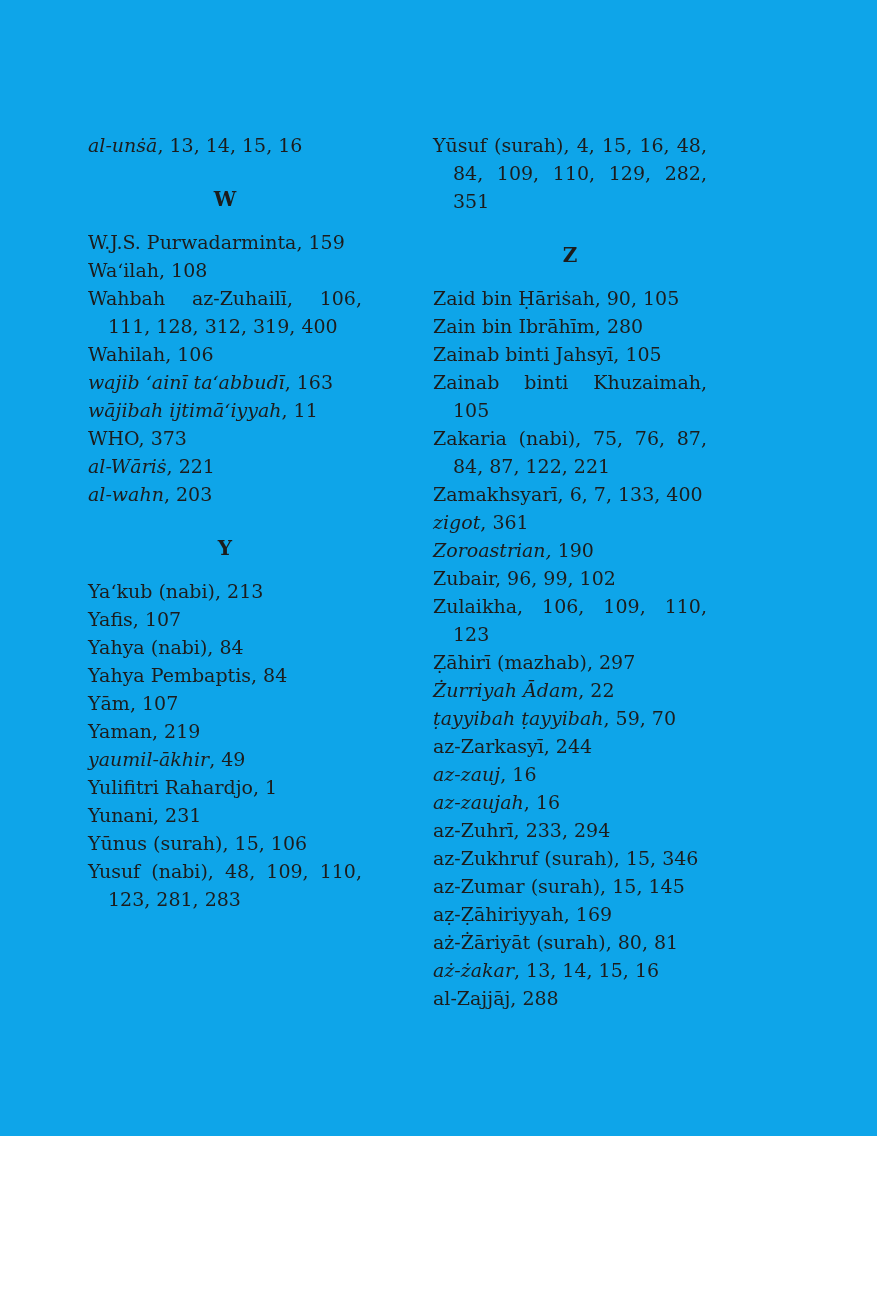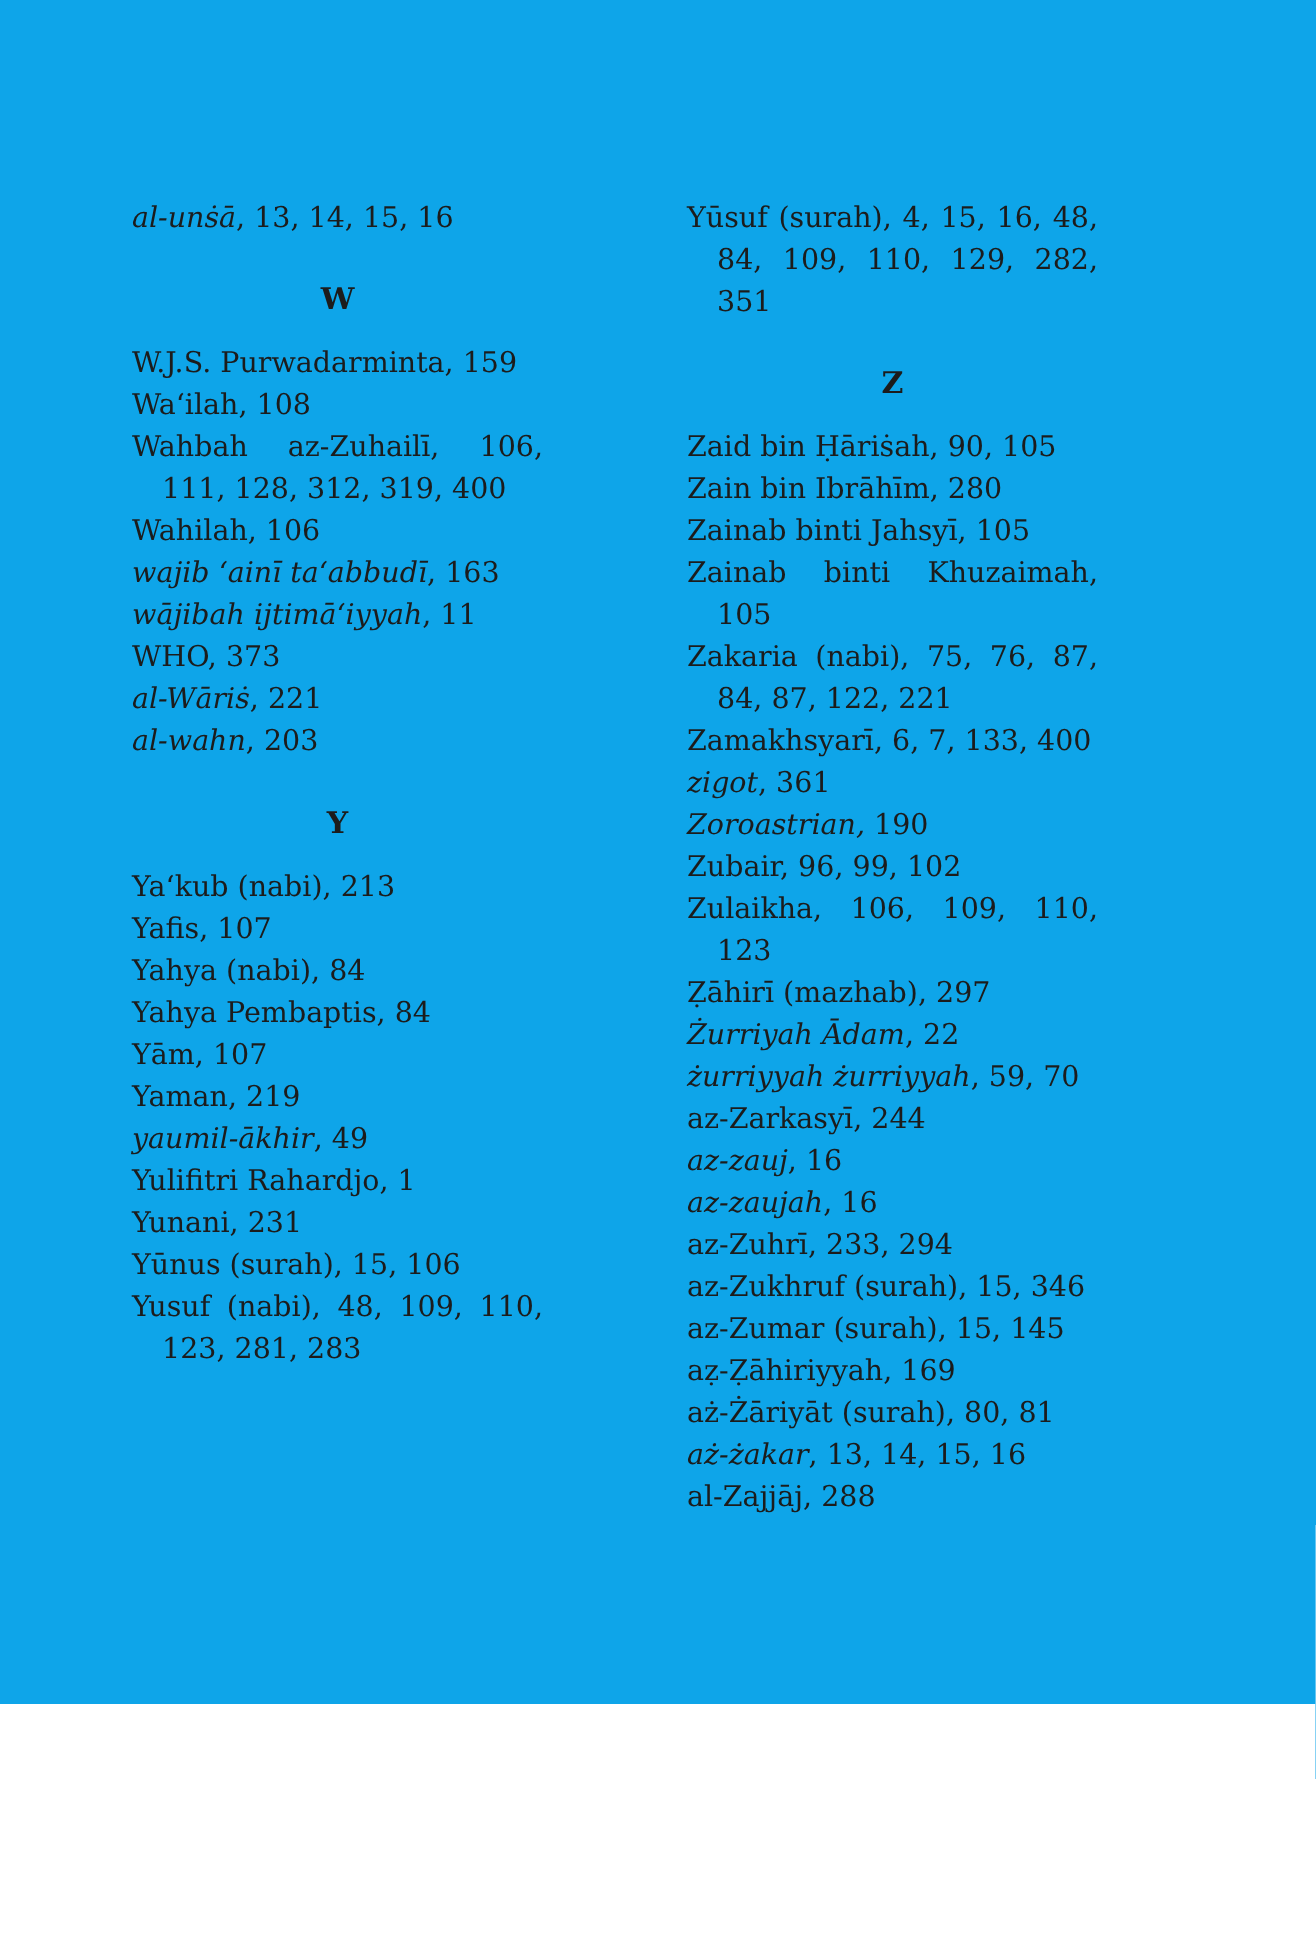--- a/index.html
+++ b/index.html
@@ -12,21 +12,21 @@
     color: #1c1c1c;
     overflow: hidden;
     padding-left: 32px;
   }
   .col {
     position: absolute;
     top: 131px;
     width: 274px;
   }
   .col-left  { left: 88px; }
-  .col-right { left: 458px; }
+  .col-right { left: 433px; }
   .entry {
     font-size: 19px;
     line-height: 28px;
     text-align: justify;
     padding-left: 20px;
     text-indent: -20px;
     letter-spacing: 0;
   }
   .entry .it { font-style: italic; }
   .heading {
@@ -93,21 +93,21 @@
       <div class="entry"><span class="run">Zainab binti Jahsyī, 105</span></div>
       <div class="entry"><span class="run">Zainab binti Khuzaimah, 105</span></div>
       <div class="entry"><span class="run">Zakaria (nabi), 75, 76, 87, 84, 87, 122, 221</span></div>
       <div class="entry"><span class="run">Zamakhsyarī, 6, 7, 133, 400</span></div>
       <div class="entry"><span class="run it">zigot</span><span class="run">, 361</span></div>
       <div class="entry"><span class="run it">Zoroastrian,</span><span class="run"> 190</span></div>
       <div class="entry"><span class="run">Zubair, 96, 99, 102</span></div>
       <div class="entry"><span class="run">Zulaikha, 106, 109, 110, 123</span></div>
       <div class="entry"><span class="run">Ẓāhirī (mazhab), 297</span></div>
       <div class="entry"><span class="run it">Żurriyah Ādam</span><span class="run">, 22</span></div>
-      <div class="entry"><span class="run it">żurriyyah żurriyyah</span><span class="run">, 59, 70</span></div>
+      <div class="entry"><span class="run it">ṭayyibah ṭayyibah</span><span class="run">, 59, 70</span></div>
       <div class="entry"><span class="run">az-Zarkasyī, 244</span></div>
       <div class="entry"><span class="run it">az-zauj</span><span class="run">, 16</span></div>
       <div class="entry"><span class="run it">az-zaujah</span><span class="run">, 16</span></div>
       <div class="entry"><span class="run">az-Zuhrī, 233, 294</span></div>
       <div class="entry"><span class="run">az-Zukhruf (surah), 15, 346</span></div>
       <div class="entry"><span class="run">az-Zumar (surah), 15, 145</span></div>
       <div class="entry"><span class="run">aẓ-Ẓāhiriyyah, 169</span></div>
       <div class="entry"><span class="run">aż-Żāriyāt (surah), 80, 81</span></div>
       <div class="entry"><span class="run it">aż-żakar</span><span class="run">, 13, 14, 15, 16</span></div>
       <div class="entry"><span class="run">al-Zajjāj, 288</span></div>

